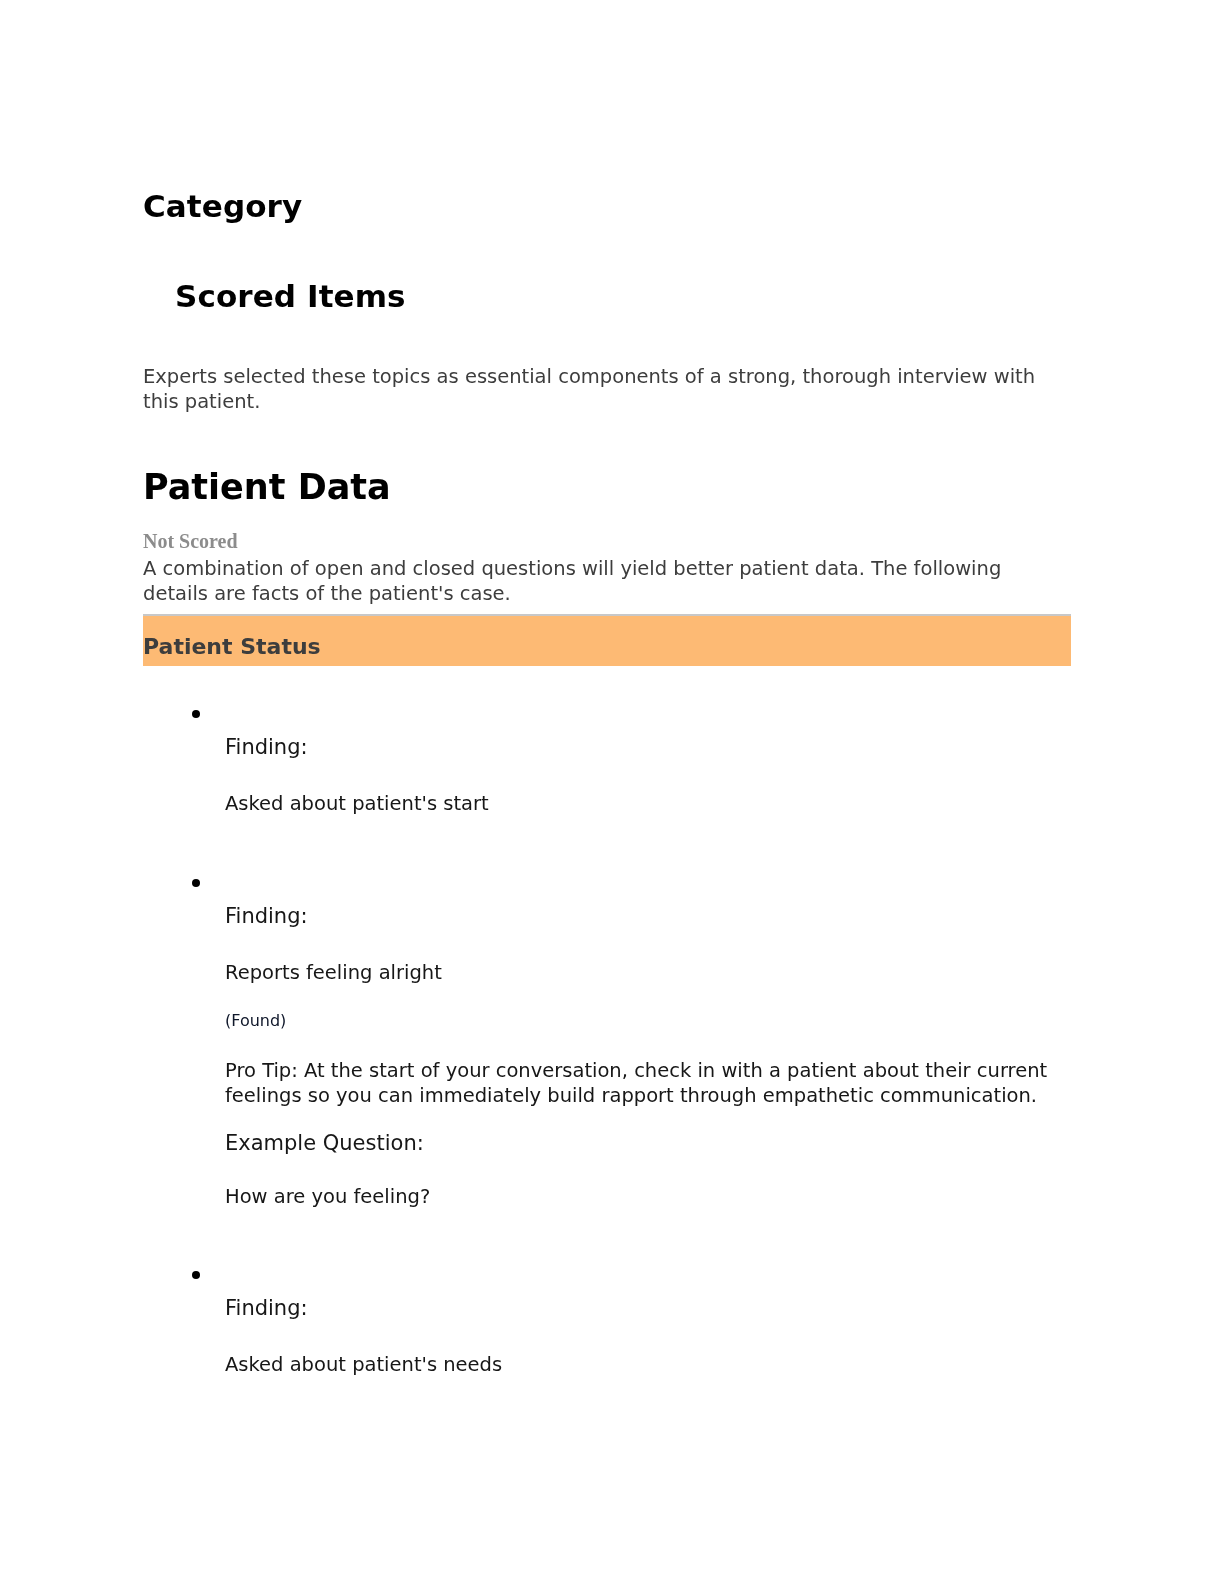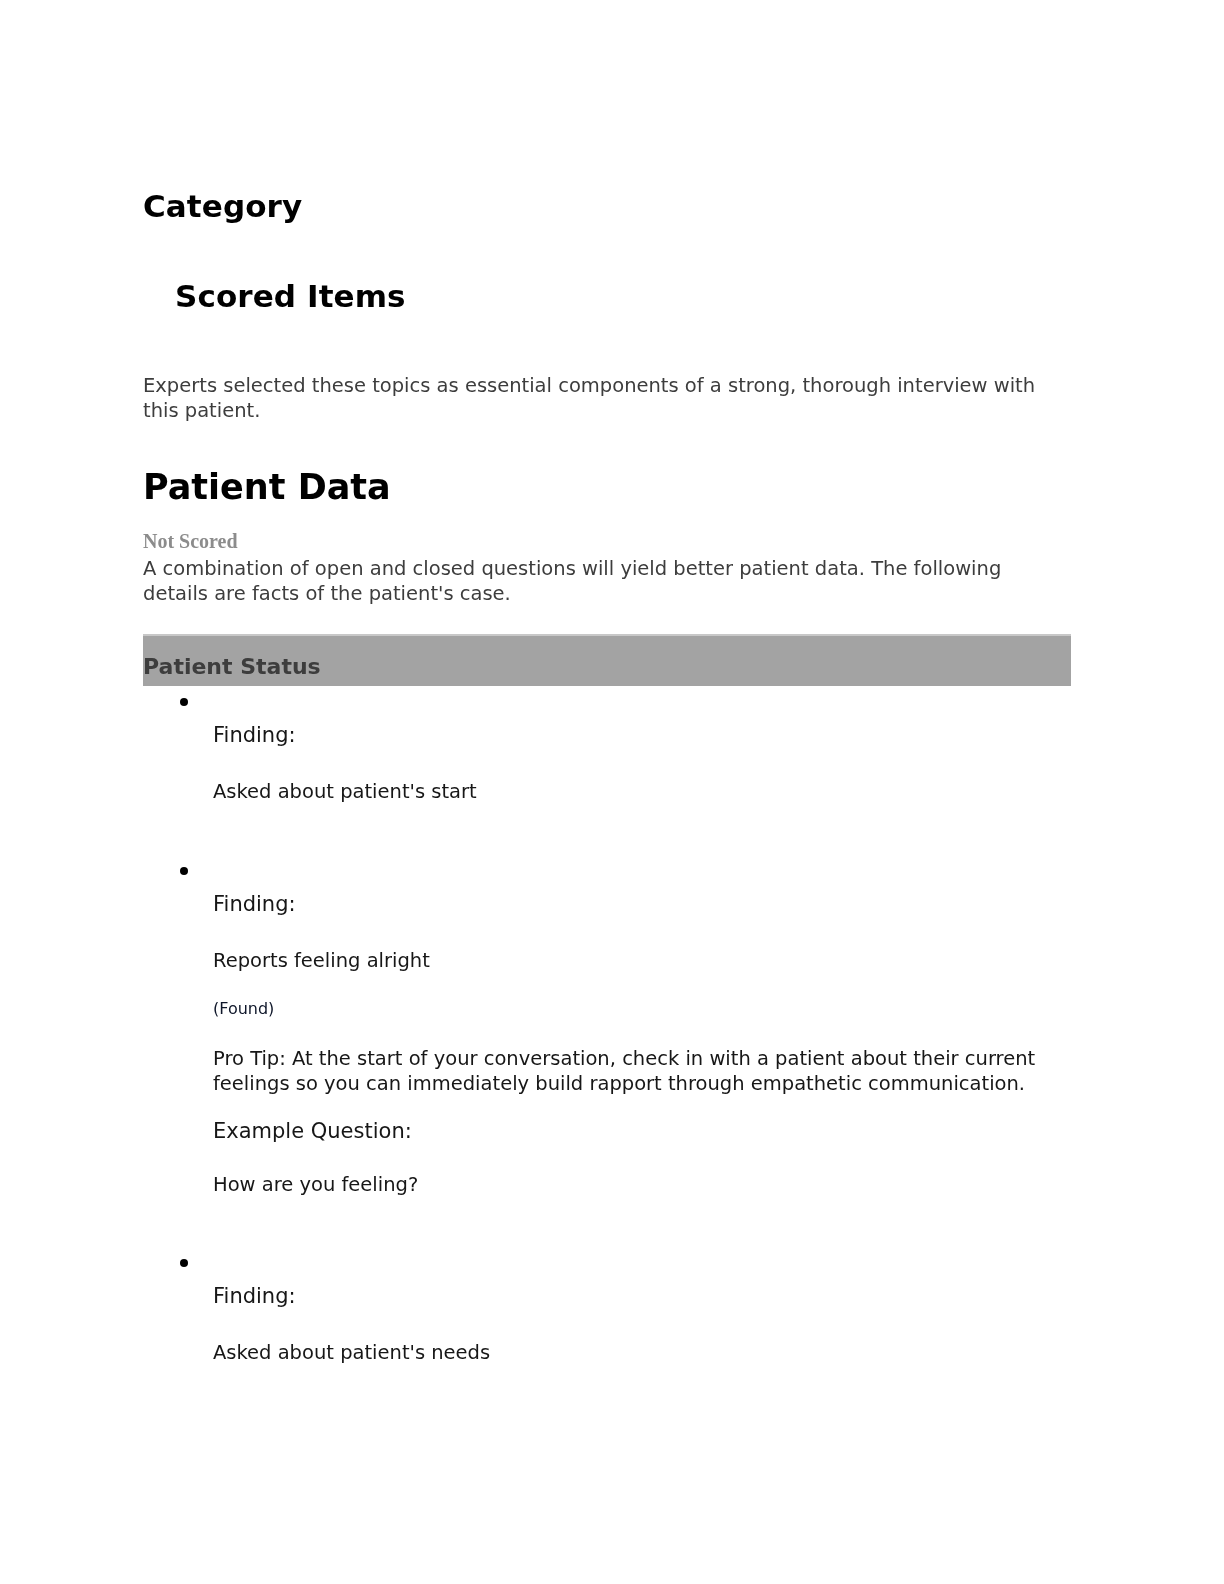--- a/index.html
+++ b/index.html
@@ -31,21 +31,21 @@
     padding: 0;
     line-height: 1.18;
     letter-spacing: 0.1px;
   }
   .block-category { position: absolute; left: 143px; top: 188px; }
   .block-scored   { position: absolute; left: 143px; top: 278px; margin-left: 32px; }
 
   .block-intro {
     position: absolute;
     left: 143px;
-    top: 373px;
+    top: 364px;
     width: 905px;
   }
   p.body-text {
     font-size: 19.5px;
     color: #3d3d3d;
     margin: 0;
     line-height: 1.29;
     font-weight: normal;
   }
 
@@ -68,45 +68,45 @@
     color: #8c8c8c;
     margin: 0 0 2px 0;
     line-height: 1.25;
     font-family: Liberation Serif, serif;
   }
 
   
   .cat-banner {
     position: absolute;
     left: 143px;
-    top: 634px;
+    top: 614px;
     width: 928px;
     height: 52px;
-    background: #a3a3a3;
+    background: #fdba74;
     border-top: 2px solid #c8c8c8;
     box-sizing: border-box;
   }
   .cat-banner-title {
     position: absolute;
     left: 0;
     top: 20px;
     font-size: 22px;
     font-weight: bold;
     color: #3d3d3d;
     line-height: 1;
   }
 
   
   .findings {
     position: absolute;
     left: 143px;
     top: 672px;
     width: 928px;
     list-style: none;
-    margin: 0;
+    margin: 12px;
     padding: 0;
   }
   .finding-item {
     position: relative;
     padding-left: 70px;
     margin: 0;
   }
   .bullet-marker {
     position: absolute;
     left: 37px;

